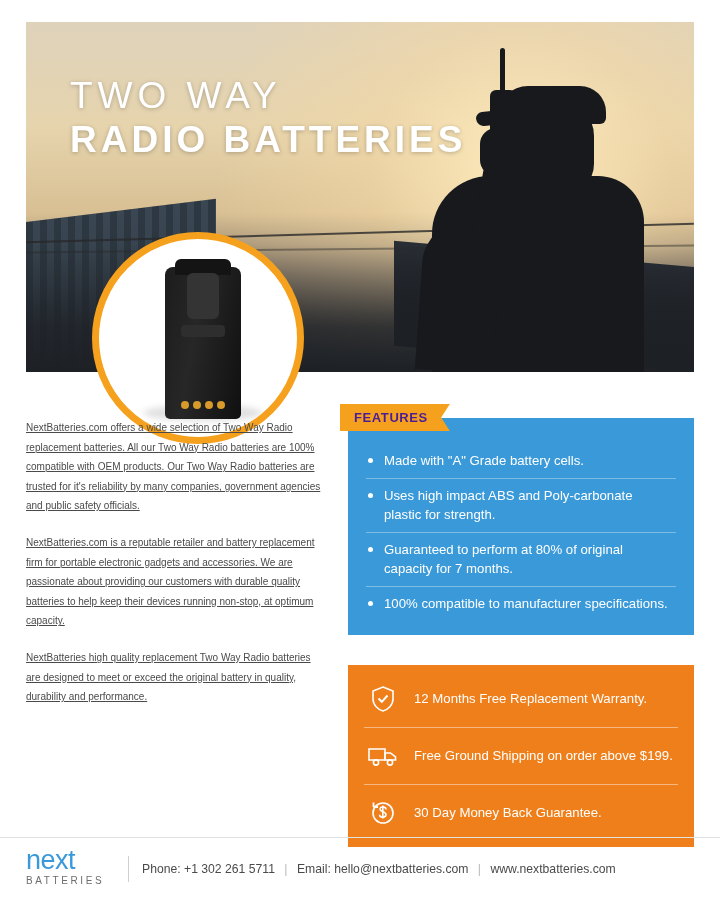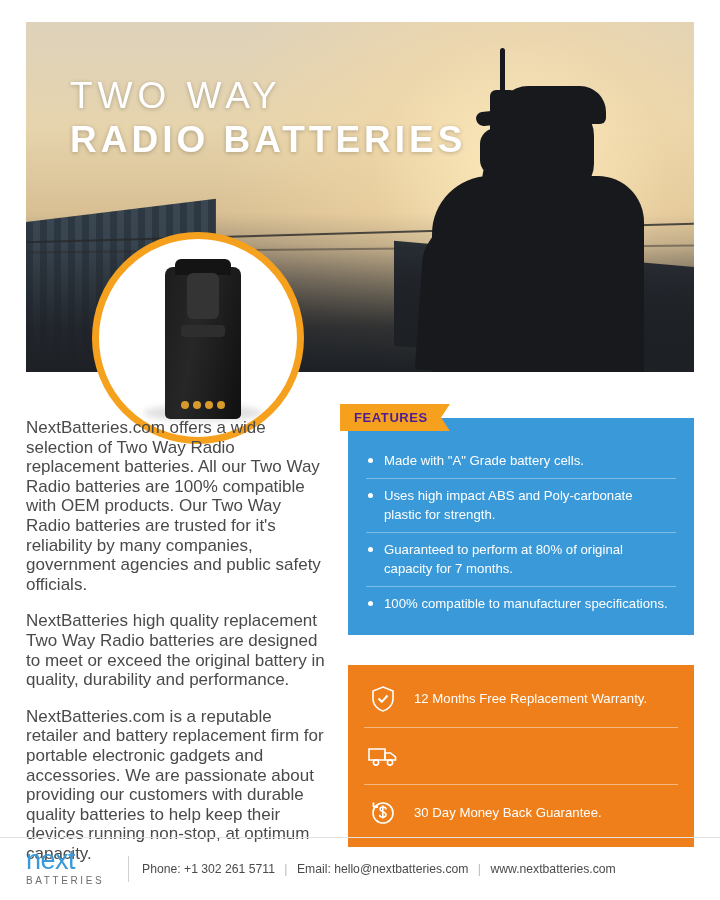--- a/index.html
+++ b/index.html
@@ -265,23 +265,24 @@
   .content {
     position: absolute;
     left: 26px;
     top: 418px;
     width: 668px;
     display: flex;
     gap: 22px;
   }
   .col-left {
     width: 300px;
-    font-size: 17px;
+    font-size: 10px;
     line-height: 19.6px;
     color: #4a4a4a;
+    text-decoration: underline;
   }
   .col-left p {
     margin: 0 0 17px 0;
   }
   .col-right {
     width: 346px;
   }
 
   
   .features-box {
@@ -454,22 +455,22 @@
         <span class="contact"></span>
         <span class="contact"></span>
       </div>
     </div>
   </div>
 
   <div class="content">
 
     <div class="col-left">
       <p>NextBatteries.com offers a wide selection of Two Way Radio replacement batteries. All our Two Way Radio batteries are 100% compatible with OEM products. Our Two Way Radio batteries are trusted for it's reliability by many companies, government agencies and public safety officials.</p>
+      <p>NextBatteries.com is a reputable retailer and battery replacement firm for portable electronic gadgets and accessories. We are passionate about providing our customers with durable quality batteries to help keep their devices running non-stop, at optimum capacity.</p>
       <p>NextBatteries high quality replacement Two Way Radio batteries are designed to meet or exceed the original battery in quality, durability and performance.</p>
-      <p>NextBatteries.com is a reputable retailer and battery replacement firm for portable electronic gadgets and accessories. We are passionate about providing our customers with durable quality batteries to help keep their devices running non-stop, at optimum capacity.</p>
     </div>
 
     <div class="col-right">
 
       <div class="features-box">
         <div class="features-ribbon">FEATURES</div>
         <ul class="features-list">
           <li>Made with "A" Grade battery cells.</li>
           <li>Uses high impact ABS and Poly-carbonate plastic for strength.</li>
           <li>Guaranteed to perform at 80% of original capacity for 7 months.</li>
@@ -491,20 +492,21 @@
 
         <div class="guarantee-row">
           <span class="guarantee-icon">
             <svg width="30" height="22" viewBox="0 0 30 22" fill="none" stroke="#ffffff" stroke-width="1.6">
               <path d="M1 4 H17 V15 H1 Z"></path>
               <path d="M17 8 H22.5 L27.5 12 V15 H17 Z"></path>
               <circle cx="8" cy="17.5" r="2.6"></circle>
               <circle cx="22" cy="17.5" r="2.6"></circle>
             </svg>
           </span>
+          <span class="guarantee-text">Free Ground Shipping on order above $199.</span>
         </div>
 
         <div class="guarantee-row">
           <span class="guarantee-icon">
             <svg width="28" height="26" viewBox="0 0 28 26" fill="none" stroke="#ffffff" stroke-width="1.6">
               <circle cx="14" cy="13" r="10"></circle>
               <path d="M4.5 7 L4.5 2.5 M4.5 7 L9 7" stroke-width="1.8"></path>
               <path d="M17 9.5 C17 7.8 15.3 7 13.8 7 C12 7 11 8 11 9.2 C11 12 17 11.5 17 14.6 C17 16.2 15.6 17.2 13.8 17.2 C12 17.2 10.6 16.3 10.6 14.8"></path>
               <path d="M13.8 5.6 V18.6"></path>
             </svg>

